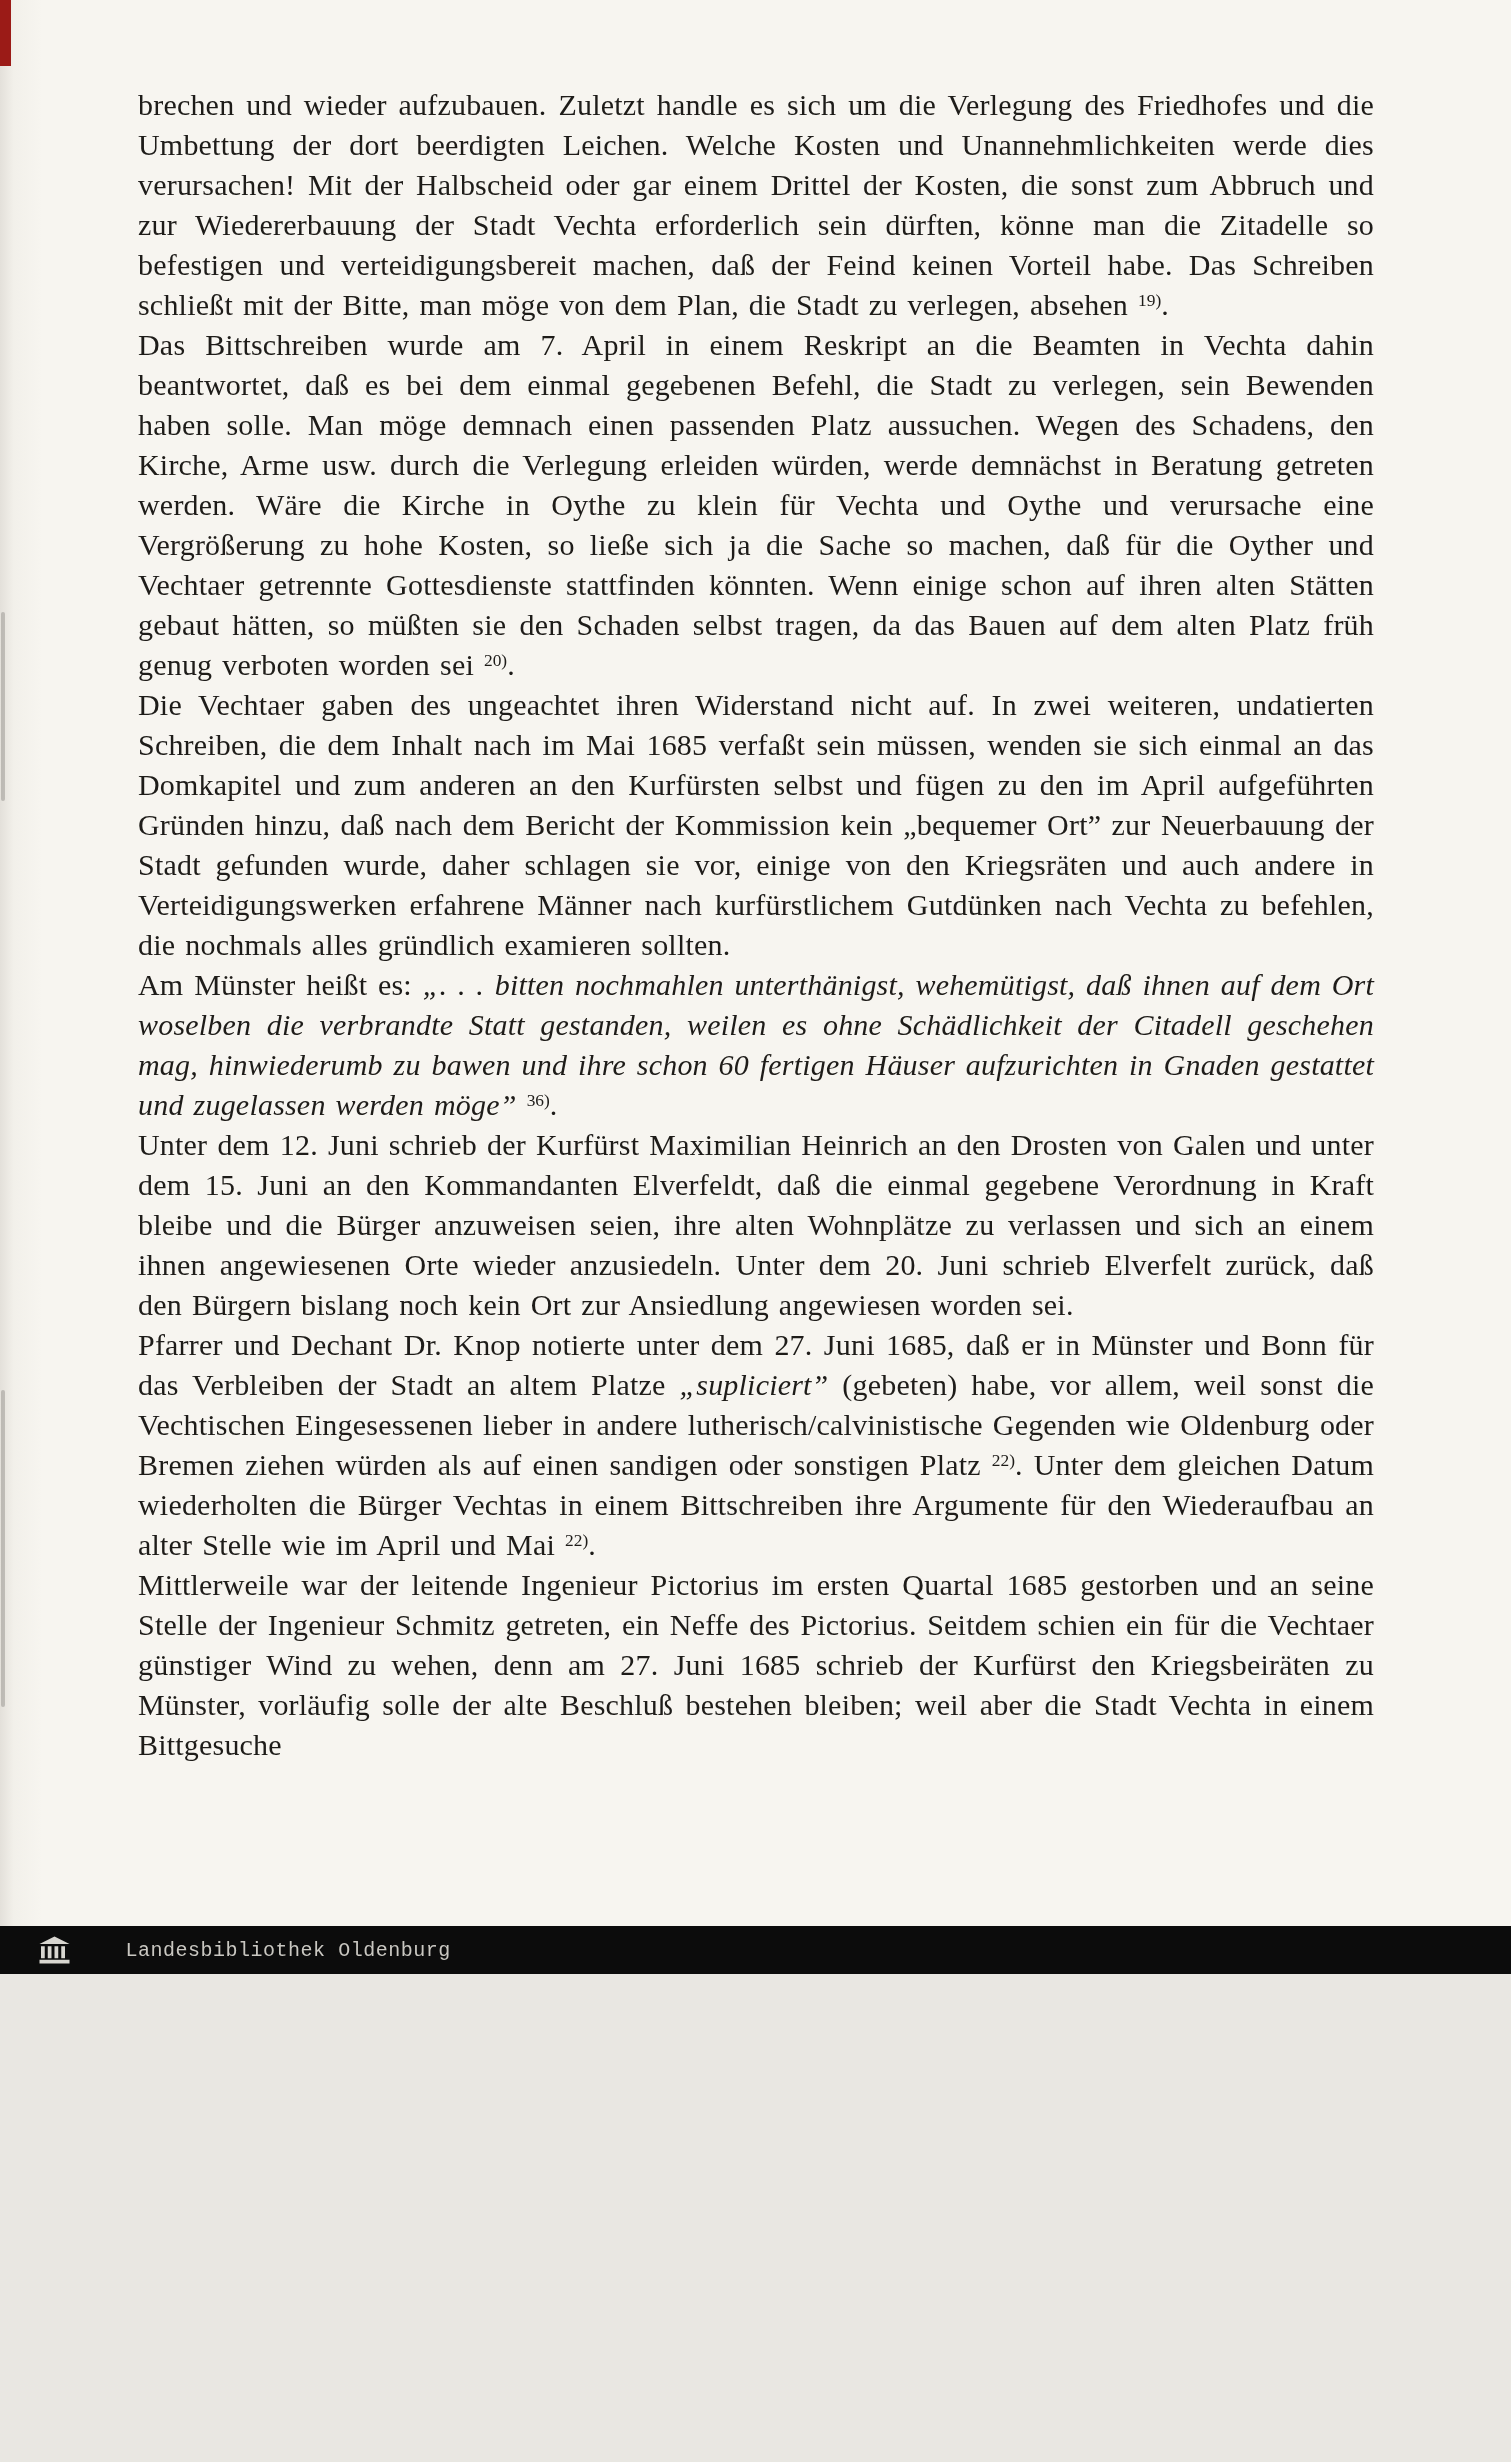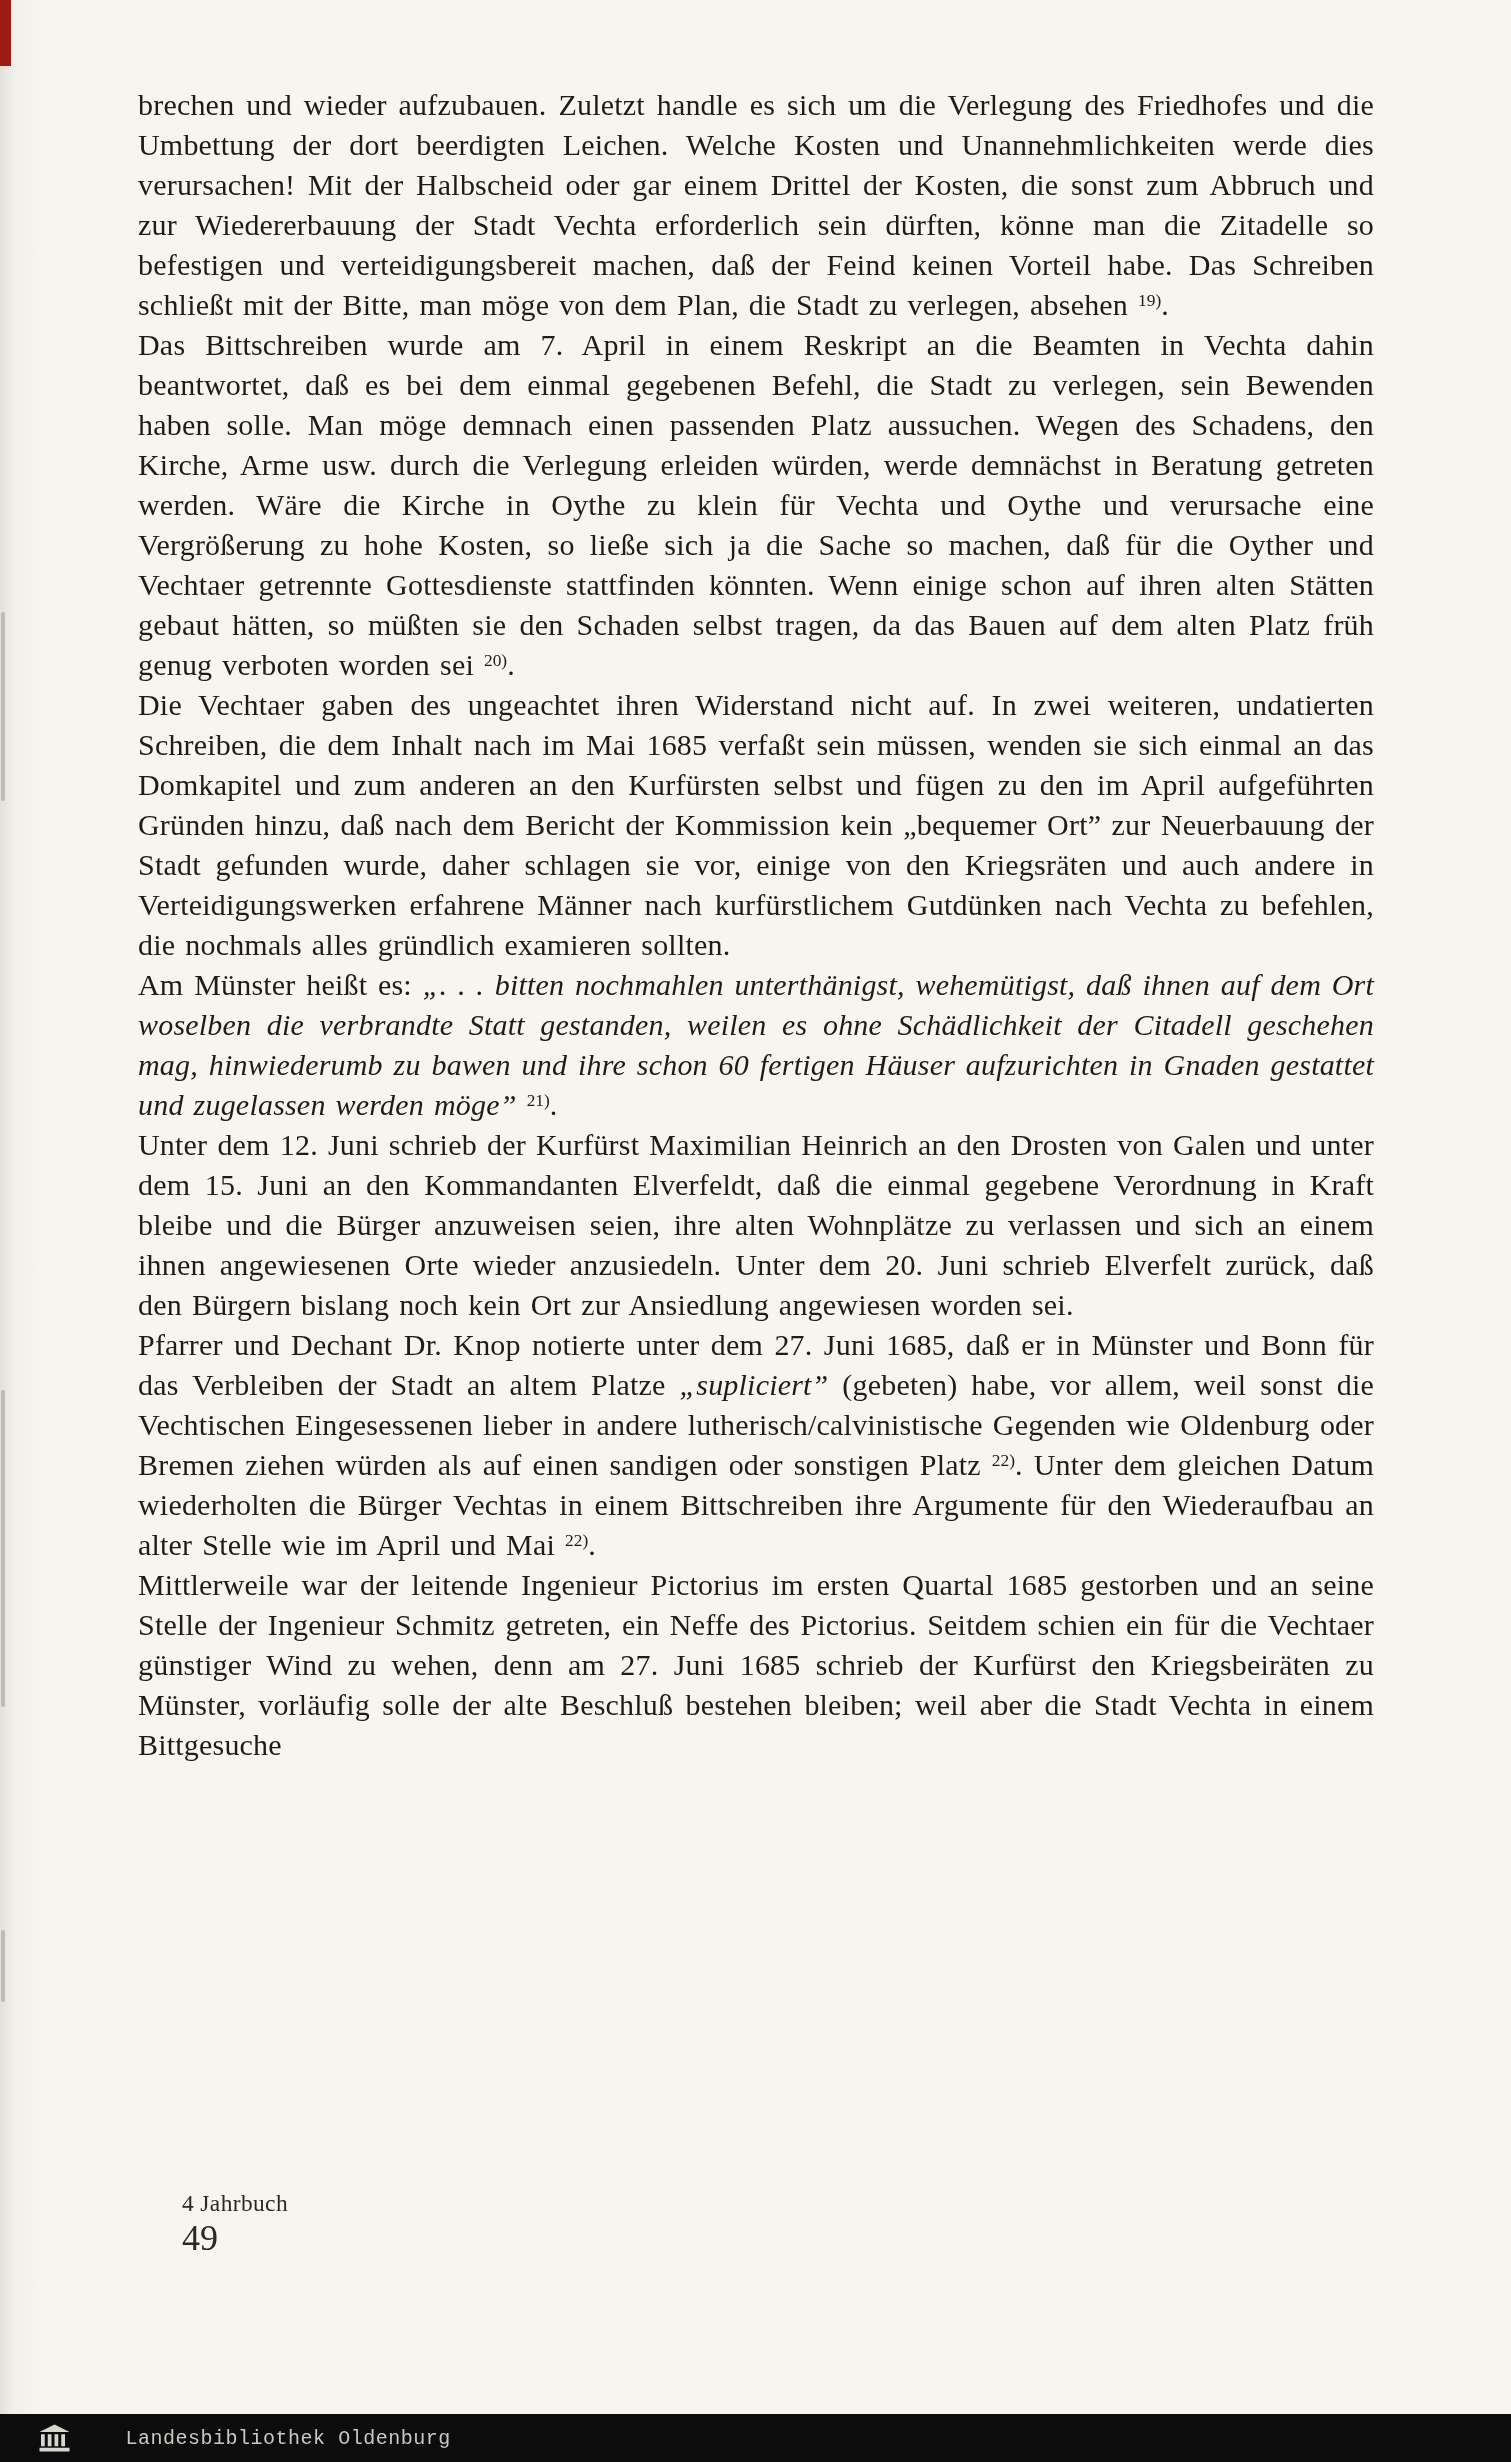--- a/index.html
+++ b/index.html
@@ -4,21 +4,21 @@
 <style>
   * { margin: 0; padding: 0; box-sizing: border-box; }
   html, body { width: 1511px; height: 2462px; }
   body {
     font-family: "Liberation Serif", serif;
     background: #e9e7e2;
   }
   .page {
     position: relative;
     width: 1511px;
-    height: 2462px;
+    height: 1974px;
     overflow: hidden;
     background: linear-gradient(90deg, #e3e0da 0px, #f2f0ea 13.6px, var(--paper, #f7f5f0) 42px, var(--paper, #f7f5f0) 100%);
   }
   
   .red-mark {
     position: absolute;
     left: 0; top: 0;
     width: 10.6px; height: 66px;
     background: var(--red-artifact, #9b1b17);
   }
@@ -97,21 +97,21 @@
 
   <div class="red-mark"></div>
   <div class="edge-smudge smudge-1"></div>
   <div class="edge-smudge smudge-2"></div>
   <div class="edge-smudge smudge-3"></div>
 
   <div class="text-block">
       <p><span>brechen und wieder aufzubauen. Zuletzt handle es sich um die Verlegung des Friedhofes und die Umbettung der dort beerdigten Leichen. Welche Kosten und Unannehmlichkeiten werde dies verursachen! Mit der Halbscheid oder gar einem Drittel der Kosten, die sonst zum Abbruch und zur Wiedererbauung der Stadt Vechta erforderlich sein dürften, könne man die Zitadelle so befestigen und verteidigungsbereit machen, daß der Feind keinen Vorteil habe. Das Schreiben schließt mit der Bitte, man möge von dem Plan, die Stadt zu verlegen, absehen </span><sup>19)</sup><span>.</span></p>
       <p><span>Das Bittschreiben wurde am 7. April in einem Reskript an die Beamten in Vechta dahin beantwortet, daß es bei dem einmal gegebenen Befehl, die Stadt zu verlegen, sein Bewenden haben solle. Man möge demnach einen passenden Platz aussuchen. Wegen des Schadens, den Kirche, Arme usw. durch die Verlegung erleiden würden, werde demnächst in Beratung getreten werden. Wäre die Kirche in Oythe zu klein für Vechta und Oythe und verursache eine Vergrößerung zu hohe Kosten, so ließe sich ja die Sache so machen, daß für die Oyther und Vechtaer getrennte Gottesdienste stattfinden könnten. Wenn einige schon auf ihren alten Stätten gebaut hätten, so müßten sie den Schaden selbst tragen, da das Bauen auf dem alten Platz früh genug verboten worden sei </span><sup>20)</sup><span>.</span></p>
       <p><span>Die Vechtaer gaben des ungeachtet ihren Widerstand nicht auf. In zwei weiteren, undatierten Schreiben, die dem Inhalt nach im Mai 1685 verfaßt sein müssen, wenden sie sich einmal an das Domkapitel und zum anderen an den Kurfürsten selbst und fügen zu den im April aufgeführten Gründen hinzu, daß nach dem Bericht der Kommission kein „bequemer Ort” zur Neuerbauung der Stadt gefunden wurde, daher schlagen sie vor, einige von den Kriegsräten und auch andere in Verteidigungswerken erfahrene Männer nach kurfürstlichem Gutdünken nach Vechta zu befehlen, die nochmals alles gründlich examieren sollten.</span></p>
-      <p><span>Am Münster heißt es: </span><em>„. . . bitten nochmahlen unterthänigst, wehemütigst, daß ihnen auf dem Ort woselben die verbrandte Statt gestanden, weilen es ohne Schädlichkeit der Citadell geschehen mag, hinwiederumb zu bawen und ihre schon 60 fertigen Häuser aufzurichten in Gnaden gestattet und zugelassen werden möge” </em><sup>21)</sup><span>.</span></p>
+      <p><span>Am Münster heißt es: </span><em>„. . . bitten nochmahlen unterthänigst, wehemütigst, daß ihnen auf dem Ort woselben die verbrandte Statt gestanden, weilen es ohne Schädlichkeit der Citadell geschehen mag, hinwiederumb zu bawen und ihre schon 60 fertigen Häuser aufzurichten in Gnaden gestattet und zugelassen werden möge” </em><sup>36)</sup><span>.</span></p>
       <p><span>Unter dem 12. Juni schrieb der Kurfürst Maximilian Heinrich an den Drosten von Galen und unter dem 15. Juni an den Kommandanten Elverfeldt, daß die einmal gegebene Verordnung in Kraft bleibe und die Bürger anzuweisen seien, ihre alten Wohnplätze zu verlassen und sich an einem ihnen angewiesenen Orte wieder anzusiedeln. Unter dem 20. Juni schrieb Elverfelt zurück, daß den Bürgern bislang noch kein Ort zur Ansiedlung angewiesen worden sei.</span></p>
       <p><span>Pfarrer und Dechant Dr. Knop notierte unter dem 27. Juni 1685, daß er in Münster und Bonn für das Verbleiben der Stadt an altem Platze </span><em>„supliciert”</em><span> (gebeten) habe, vor allem, weil sonst die Vechtischen Eingesessenen lieber in andere lutherisch/calvinistische Gegenden wie Oldenburg oder Bremen ziehen würden als auf einen sandigen oder sonstigen Platz </span><sup>22)</sup><span>. Unter dem gleichen Datum wiederholten die Bürger Vechtas in einem Bittschreiben ihre Argumente für den Wiederaufbau an alter Stelle wie im April und Mai </span><sup>22)</sup><span>.</span></p>
       <p><span>Mittlerweile war der leitende Ingenieur Pictorius im ersten Quartal 1685 gestorben und an seine Stelle der Ingenieur Schmitz getreten, ein Neffe des Pictorius. Seitdem schien ein für die Vechtaer günstiger Wind zu wehen, denn am 27. Juni 1685 schrieb der Kurfürst den Kriegsbeiräten zu Münster, vorläufig solle der alte Beschluß bestehen bleiben; weil aber die Stadt Vechta in einem Bittgesuche</span></p>
     </div>
 
   <div class="footer">
     <span class="sig">4 Jahrbuch</span>
     <span class="pagenum">49</span>
   </div>
 

